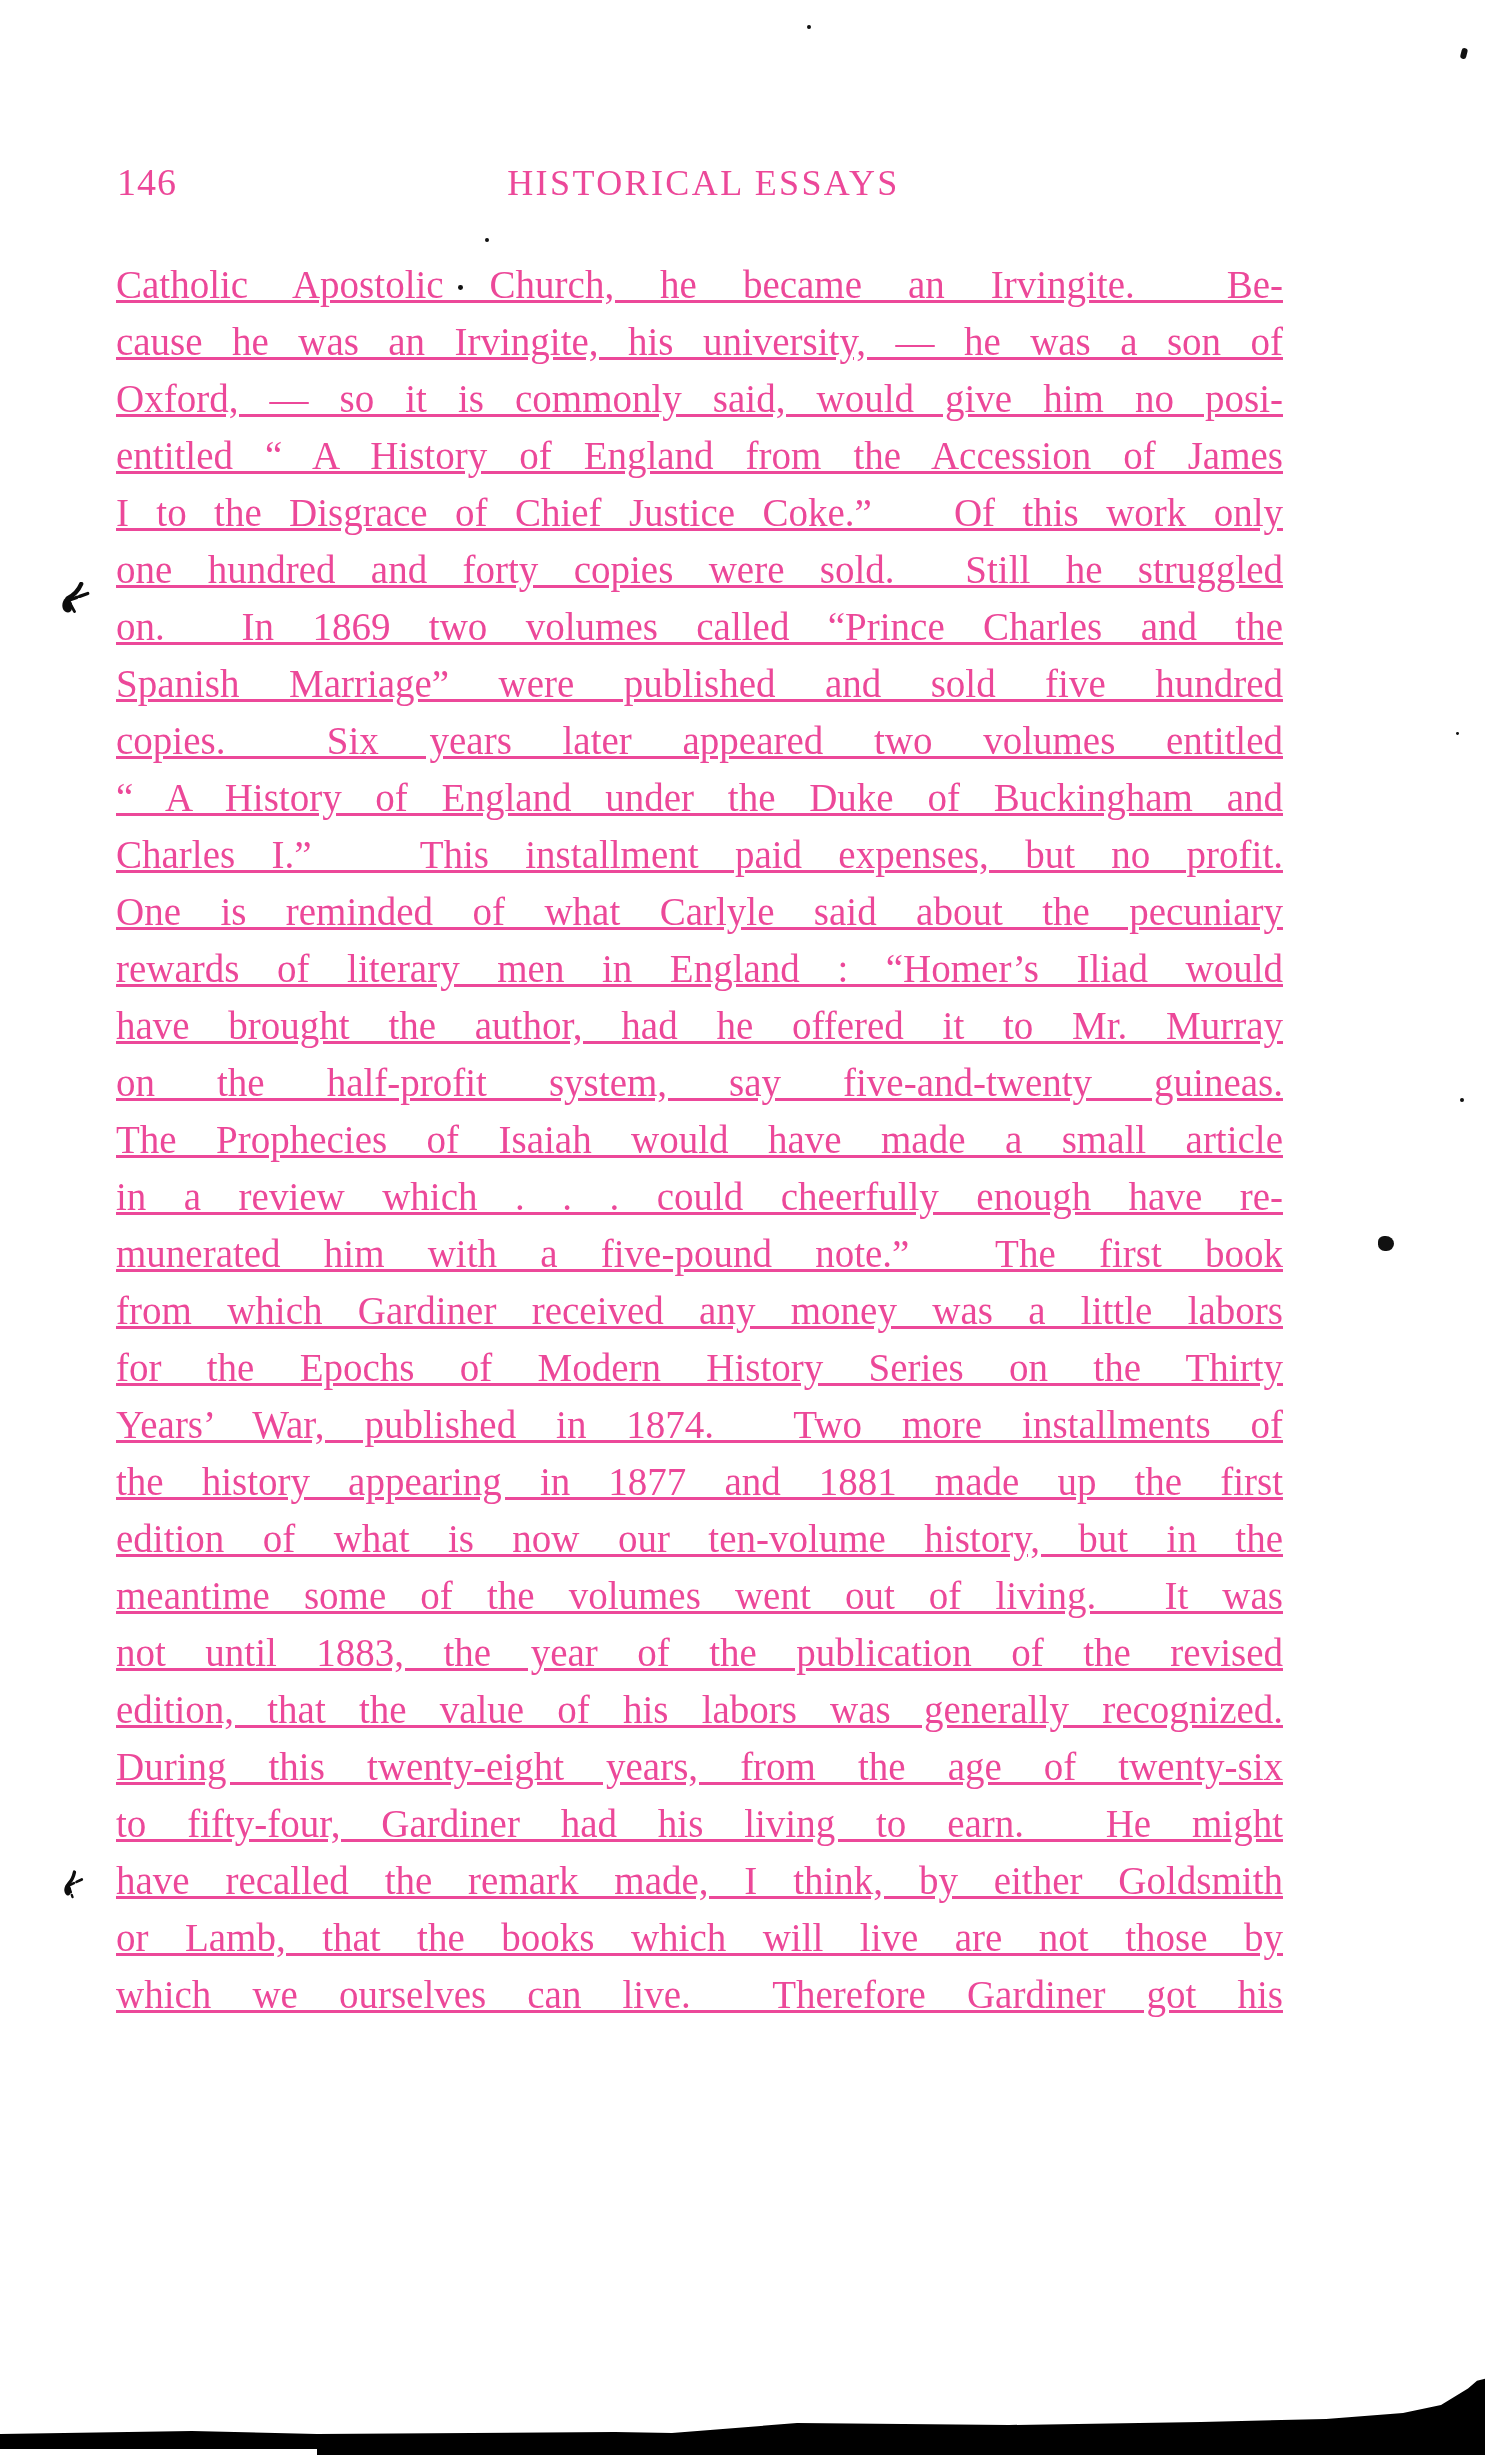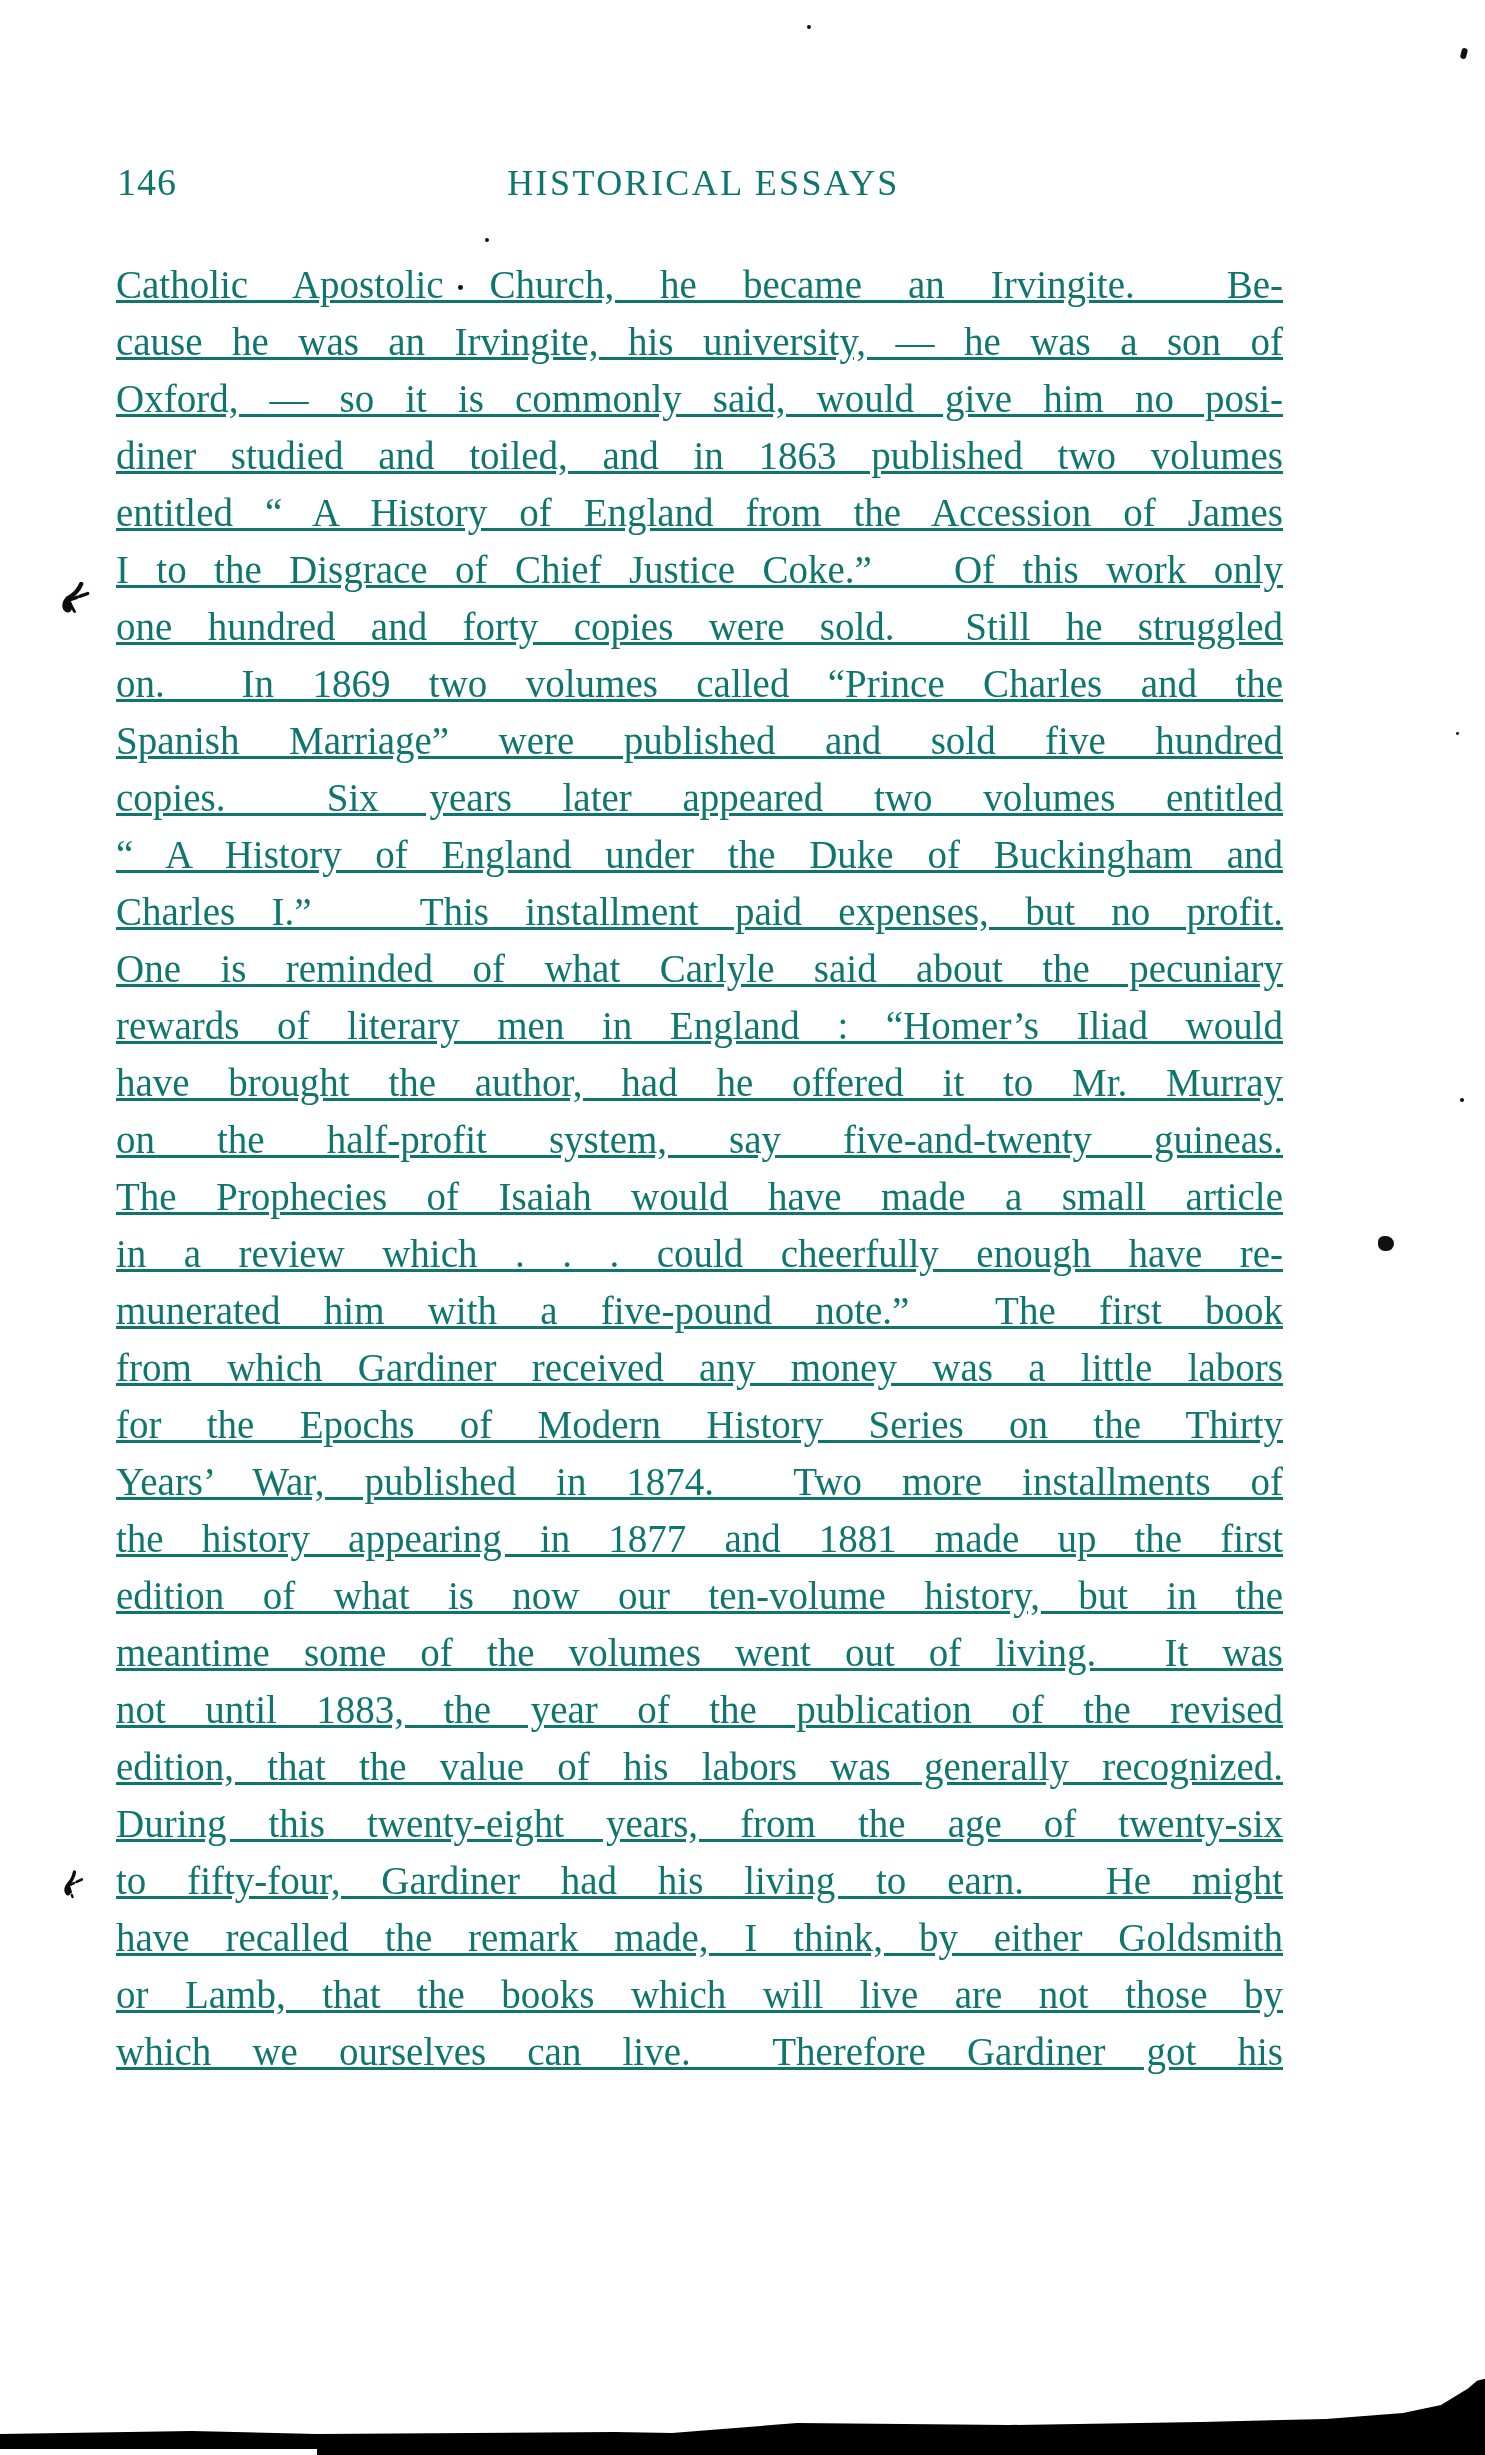--- a/index.html
+++ b/index.html
@@ -3,21 +3,21 @@
 <meta charset="utf-8">
 <style>
   html, body { margin: 0; padding: 0; background: #ffffff; }
   .page {
     position: relative;
     width: 1485px;
     height: 2456px;
     background: #ffffff;
     overflow: hidden;
     font-family: "Liberation Serif", "DejaVu Serif", serif;
-    color: #0f766e;
+    color: #ec4899;
   }
   .page-number {
     position: absolute;
     left: 117px;
     top: 161px;
     font-size: 38px;
     line-height: 42px;
     letter-spacing: 1px;
   }
   .running-head {
@@ -77,21 +77,20 @@
 <div class="page">
 
   <div class="page-number">146</div>
 
   <div class="running-head">HISTORICAL ESSAYS</div>
 
   <div class="textblock">
       <div class="line">Catholic Apostolic Church, he became an Irvingite.  Be-</div>
       <div class="line">cause he was an Irvingite, his university, — he was a son of</div>
       <div class="line">Oxford, — so it is commonly said, would give him no posi-</div>
-      <div class="line">diner studied and toiled, and in 1863 published two volumes</div>
       <div class="line">entitled “ A History of England from the Accession of James</div>
       <div class="line">I to the Disgrace of Chief Justice Coke.”   Of this work only</div>
       <div class="line">one hundred and forty copies were sold.  Still he struggled</div>
       <div class="line">on.  In 1869 two volumes called “Prince Charles and the</div>
       <div class="line">Spanish Marriage” were published and sold five hundred</div>
       <div class="line">copies.  Six years later appeared two volumes entitled</div>
       <div class="line">“ A History of England under the Duke of Buckingham and</div>
       <div class="line">Charles I.”   This installment paid expenses, but no profit.</div>
       <div class="line">One is reminded of what Carlyle said about the pecuniary</div>
       <div class="line">rewards of literary men in England : “Homer’s Iliad would</div>

